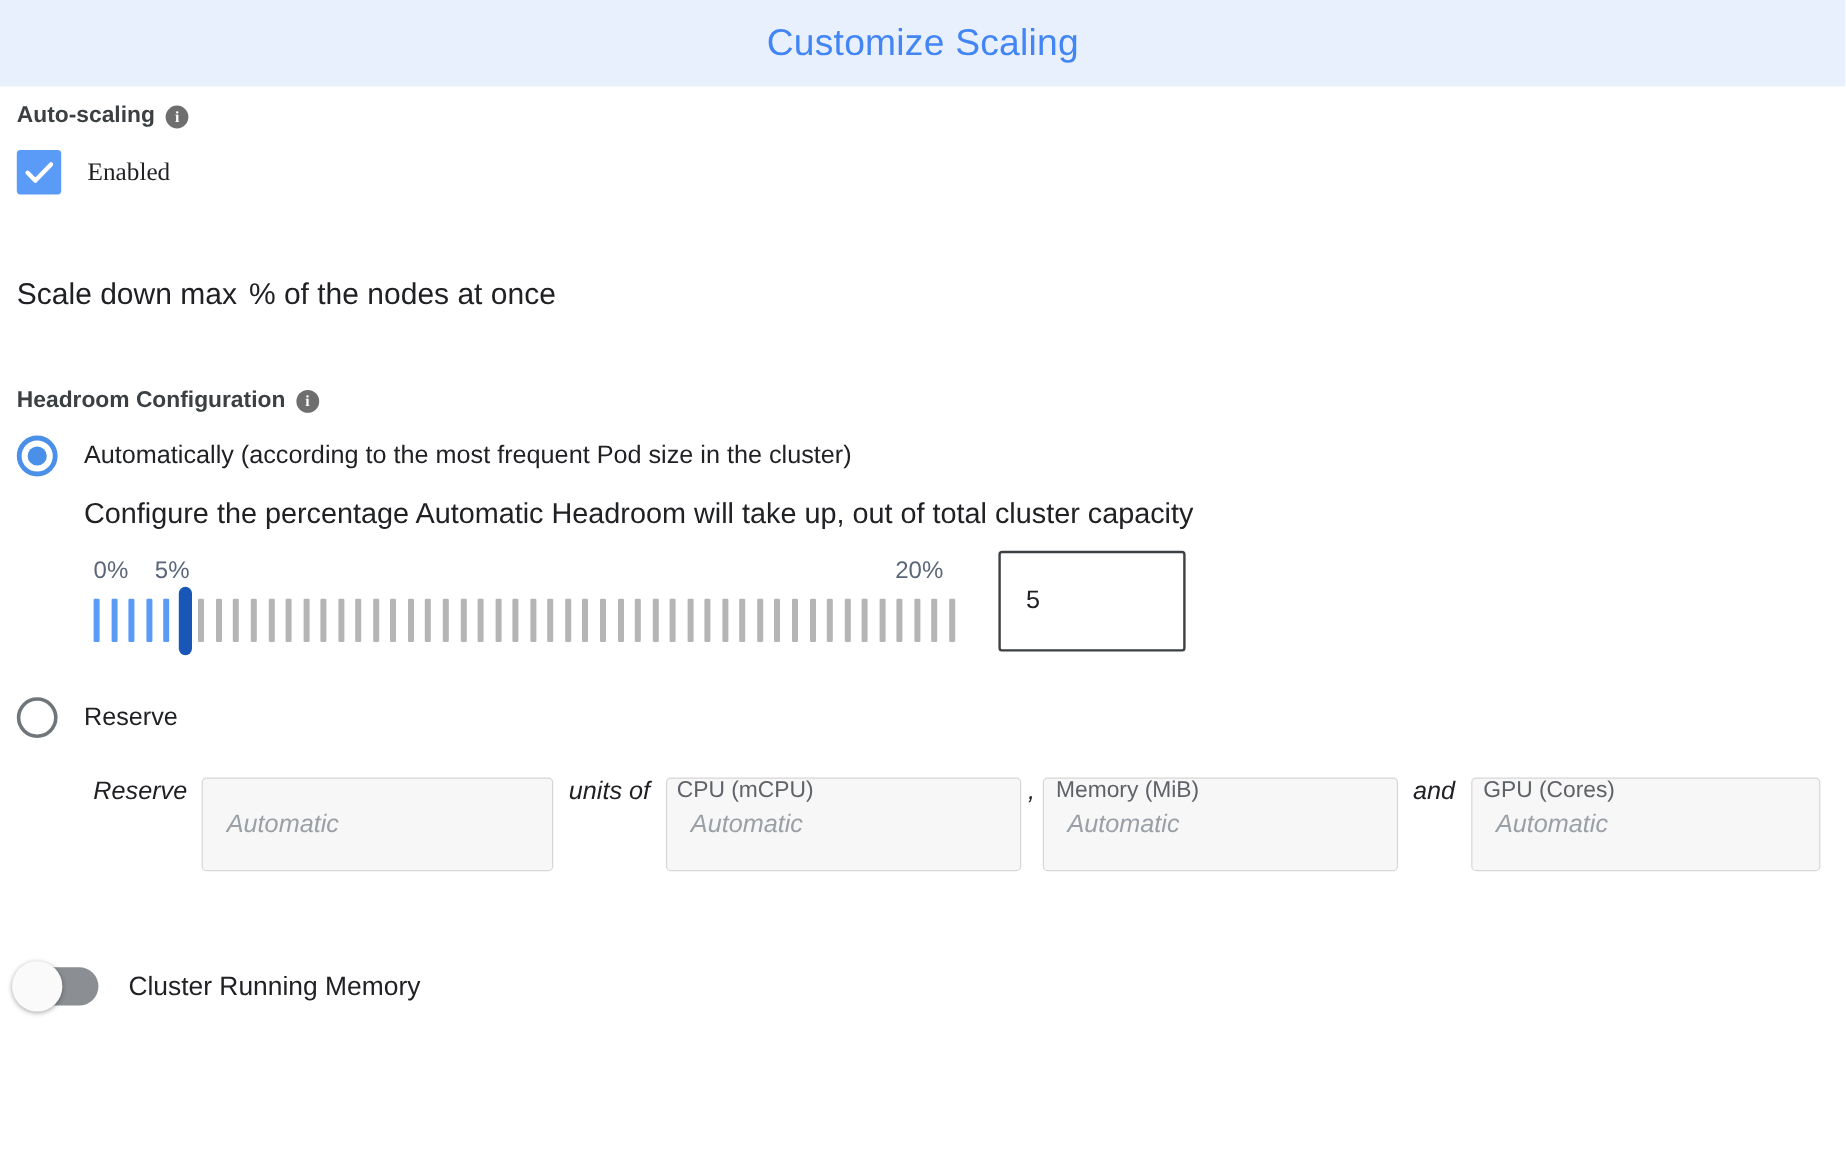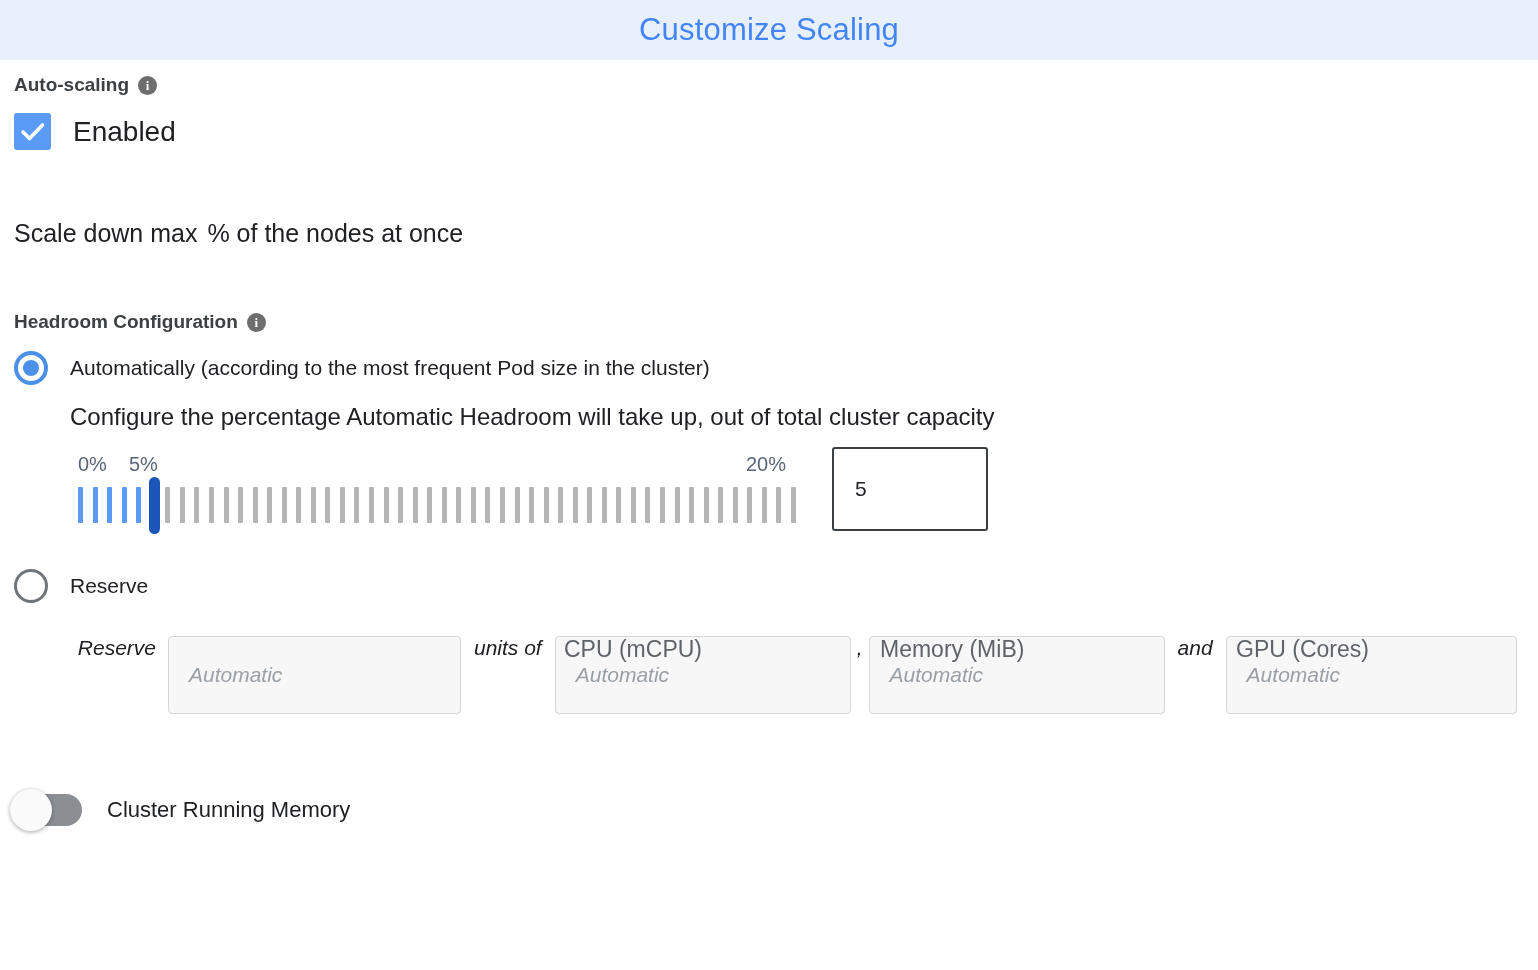--- a/index.html
+++ b/index.html
@@ -7,21 +7,21 @@
     margin: 0; padding: 0;
     width: 1538px; height: 970px;
     background: #ffffff;
     font-family: "Liberation Sans", sans-serif;
     color: #202124;
     overflow: hidden;
   }
 
   
   .dialog-header {
-    height: 60px;
+    height: 72px;
     background: #e9f0fd;
     display: flex;
     align-items: center;
     justify-content: center;
   }
   .dialog-title {
     color: #4285f4;
     font-size: 31px;
     font-weight: 400;
     letter-spacing: 0.2px;
@@ -71,22 +71,23 @@
   .checkbox {
     width: 37px; height: 37px;
     background: #5b9bf8;
     border-radius: 3px;
     position: relative;
     cursor: pointer;
     flex: none;
   }
   .checkbox svg { position: absolute; top: 0; left: 0; }
   .check-label {
-    font-size: 28px;
-    color: #202124;
+    font-size: 21px;
+    color: #202124;
+    font-family: Liberation Serif, serif;
   }
 
   
   .scale-row {
     display: flex;
     align-items: stretch;
     height: 72px;
   }
   .scale-text {
     font-size: 25px;
@@ -183,21 +184,21 @@
     color: #5a6678;
     white-space: nowrap;
   }
 
   
   .reserve-block {
     position: relative;
   }
   .col-header {
     position: absolute;
-    font-size: 23px;
+    font-size: 19px;
     color: #5f6368;
     white-space: nowrap;
   }
   .reserve-row {
     display: flex;
     height: 70px;
     font-style: italic;
   }
   .inline-text {
     font-size: 21px;

